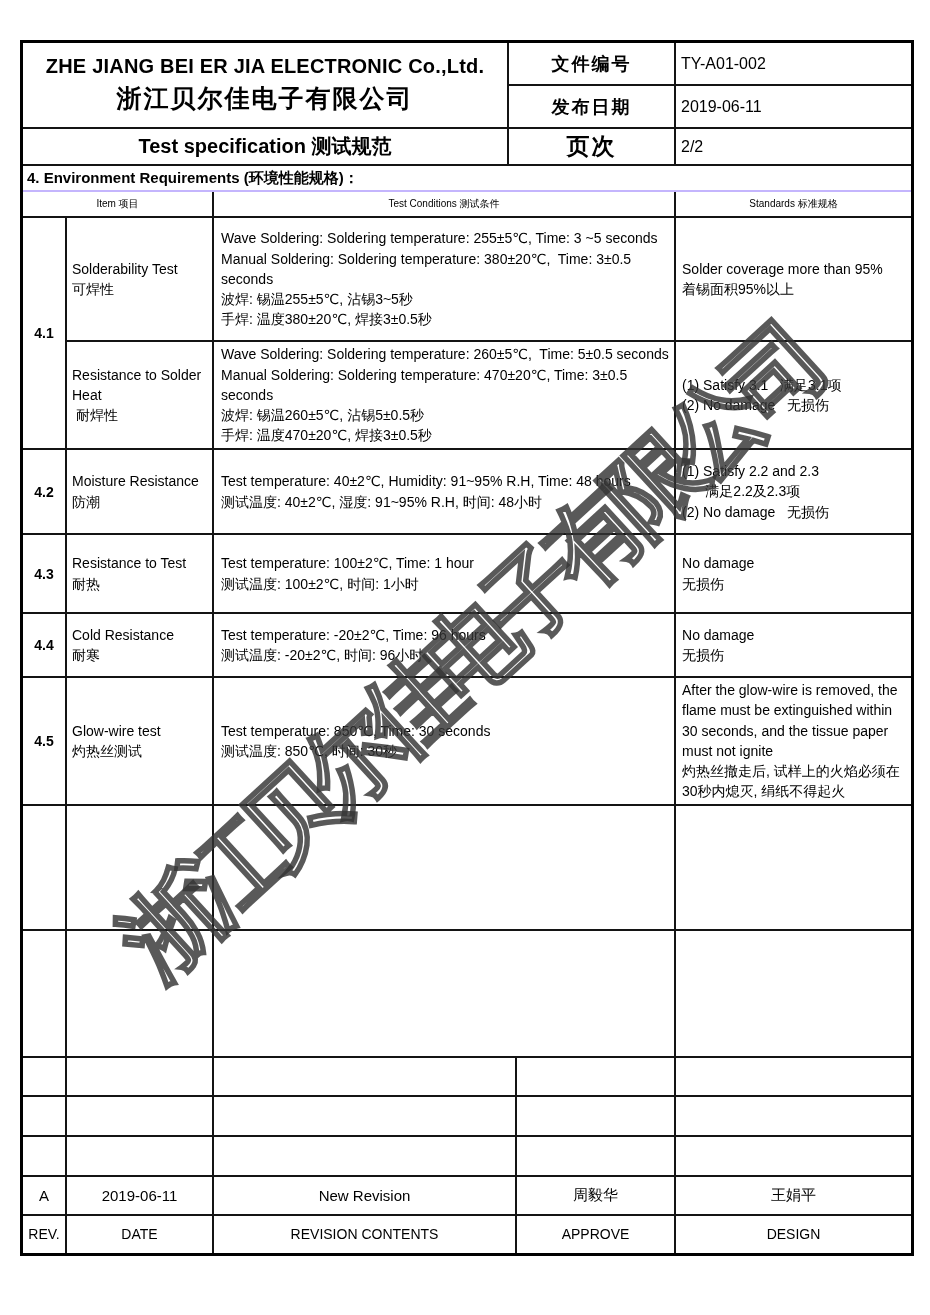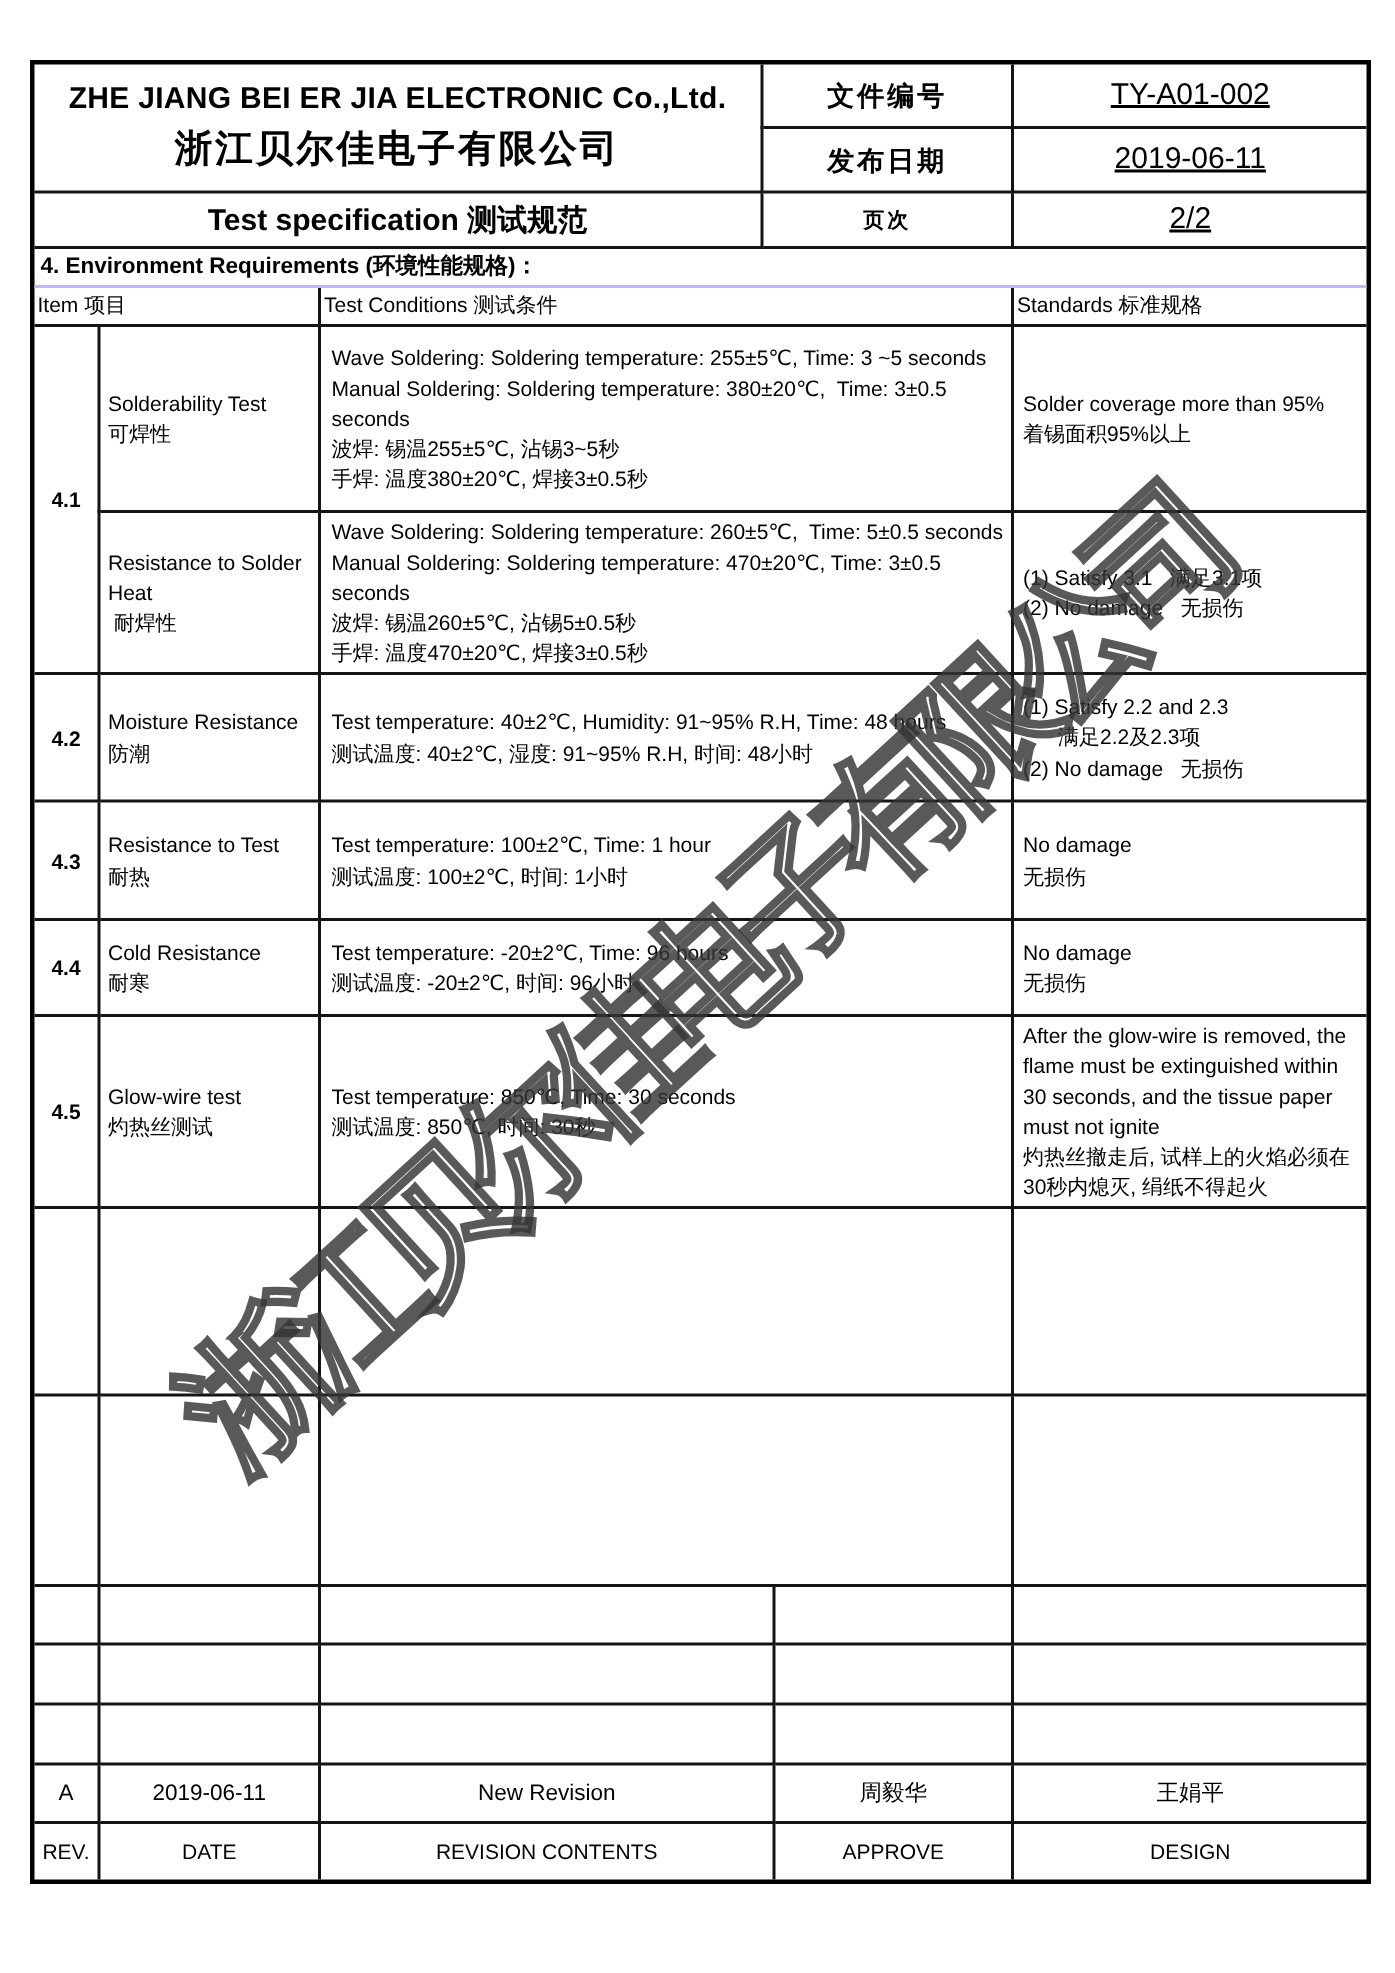--- a/index.html
+++ b/index.html
@@ -14,31 +14,31 @@
   table td:first-child{border-left:none;}
   table td:last-child{border-right:none;}
   table tr:first-child td{border-top:none;}
   .last-table tr:last-child td{border-bottom:none;border-radius:11px;}
 
   
   .c-company{text-align:center;}
   .company-en{font-size:20px;font-weight:bold;letter-spacing:.2px;}
   .company-cn{font-size:25px;font-weight:bold;margin-top:4px;letter-spacing:2px;}
   .c-label{text-align:center;font-weight:bold;font-size:18px;letter-spacing:2px;}
-  .c-value{text-align:center;font-size:20px;text-decoration:underline;}
+  .c-value{font-size:16px;}
   .c-doc-title{text-align:center;font-weight:bold;font-size:20px;}
 
   
   .section-bar{
     border-bottom:2px solid #c4b5fd;padding:2px 4px;height:20px;
     font-size:15px;font-weight:bold;line-height:19px;
   }
 
   
-  .col-head td{text-align:left;font-size:14px;padding:2px;}
+  .col-head td{text-align:center;font-size:10px;padding:2px;}
   .num{text-align:center;font-weight:bold;padding:1px;}
   .item,.cond,.std{white-space:pre-wrap;line-height:1.45;}
   .cond{padding-left:7px;}
   .std{padding-left:6px;}
 
   
   .f-center{text-align:center;font-size:15px;}
   .f-label{text-align:center;font-size:14px;}
 
   
@@ -71,21 +71,21 @@
       </td>
       <td class="c-label">文件编号</td>
       <td class="c-value">TY-A01-002</td>
     </tr>
     <tr style="height:43px">
       <td class="c-label">发布日期</td>
       <td class="c-value">2019-06-11</td>
     </tr>
     <tr style="height:37px">
       <td class="c-doc-title">Test specification 测试规范</td>
-      <td class="c-label" style="font-size:14px">页次</td>
+      <td class="c-label" style="font-size:23px">页次</td>
       <td class="c-value">2/2</td>
     </tr>
   </tbody>
     </table>
 
   <div class="section-bar">4. Environment Requirements (环境性能规格)：</div>
 
   <table class="no-top">
     <colgroup>
         <col style="width:43px">

